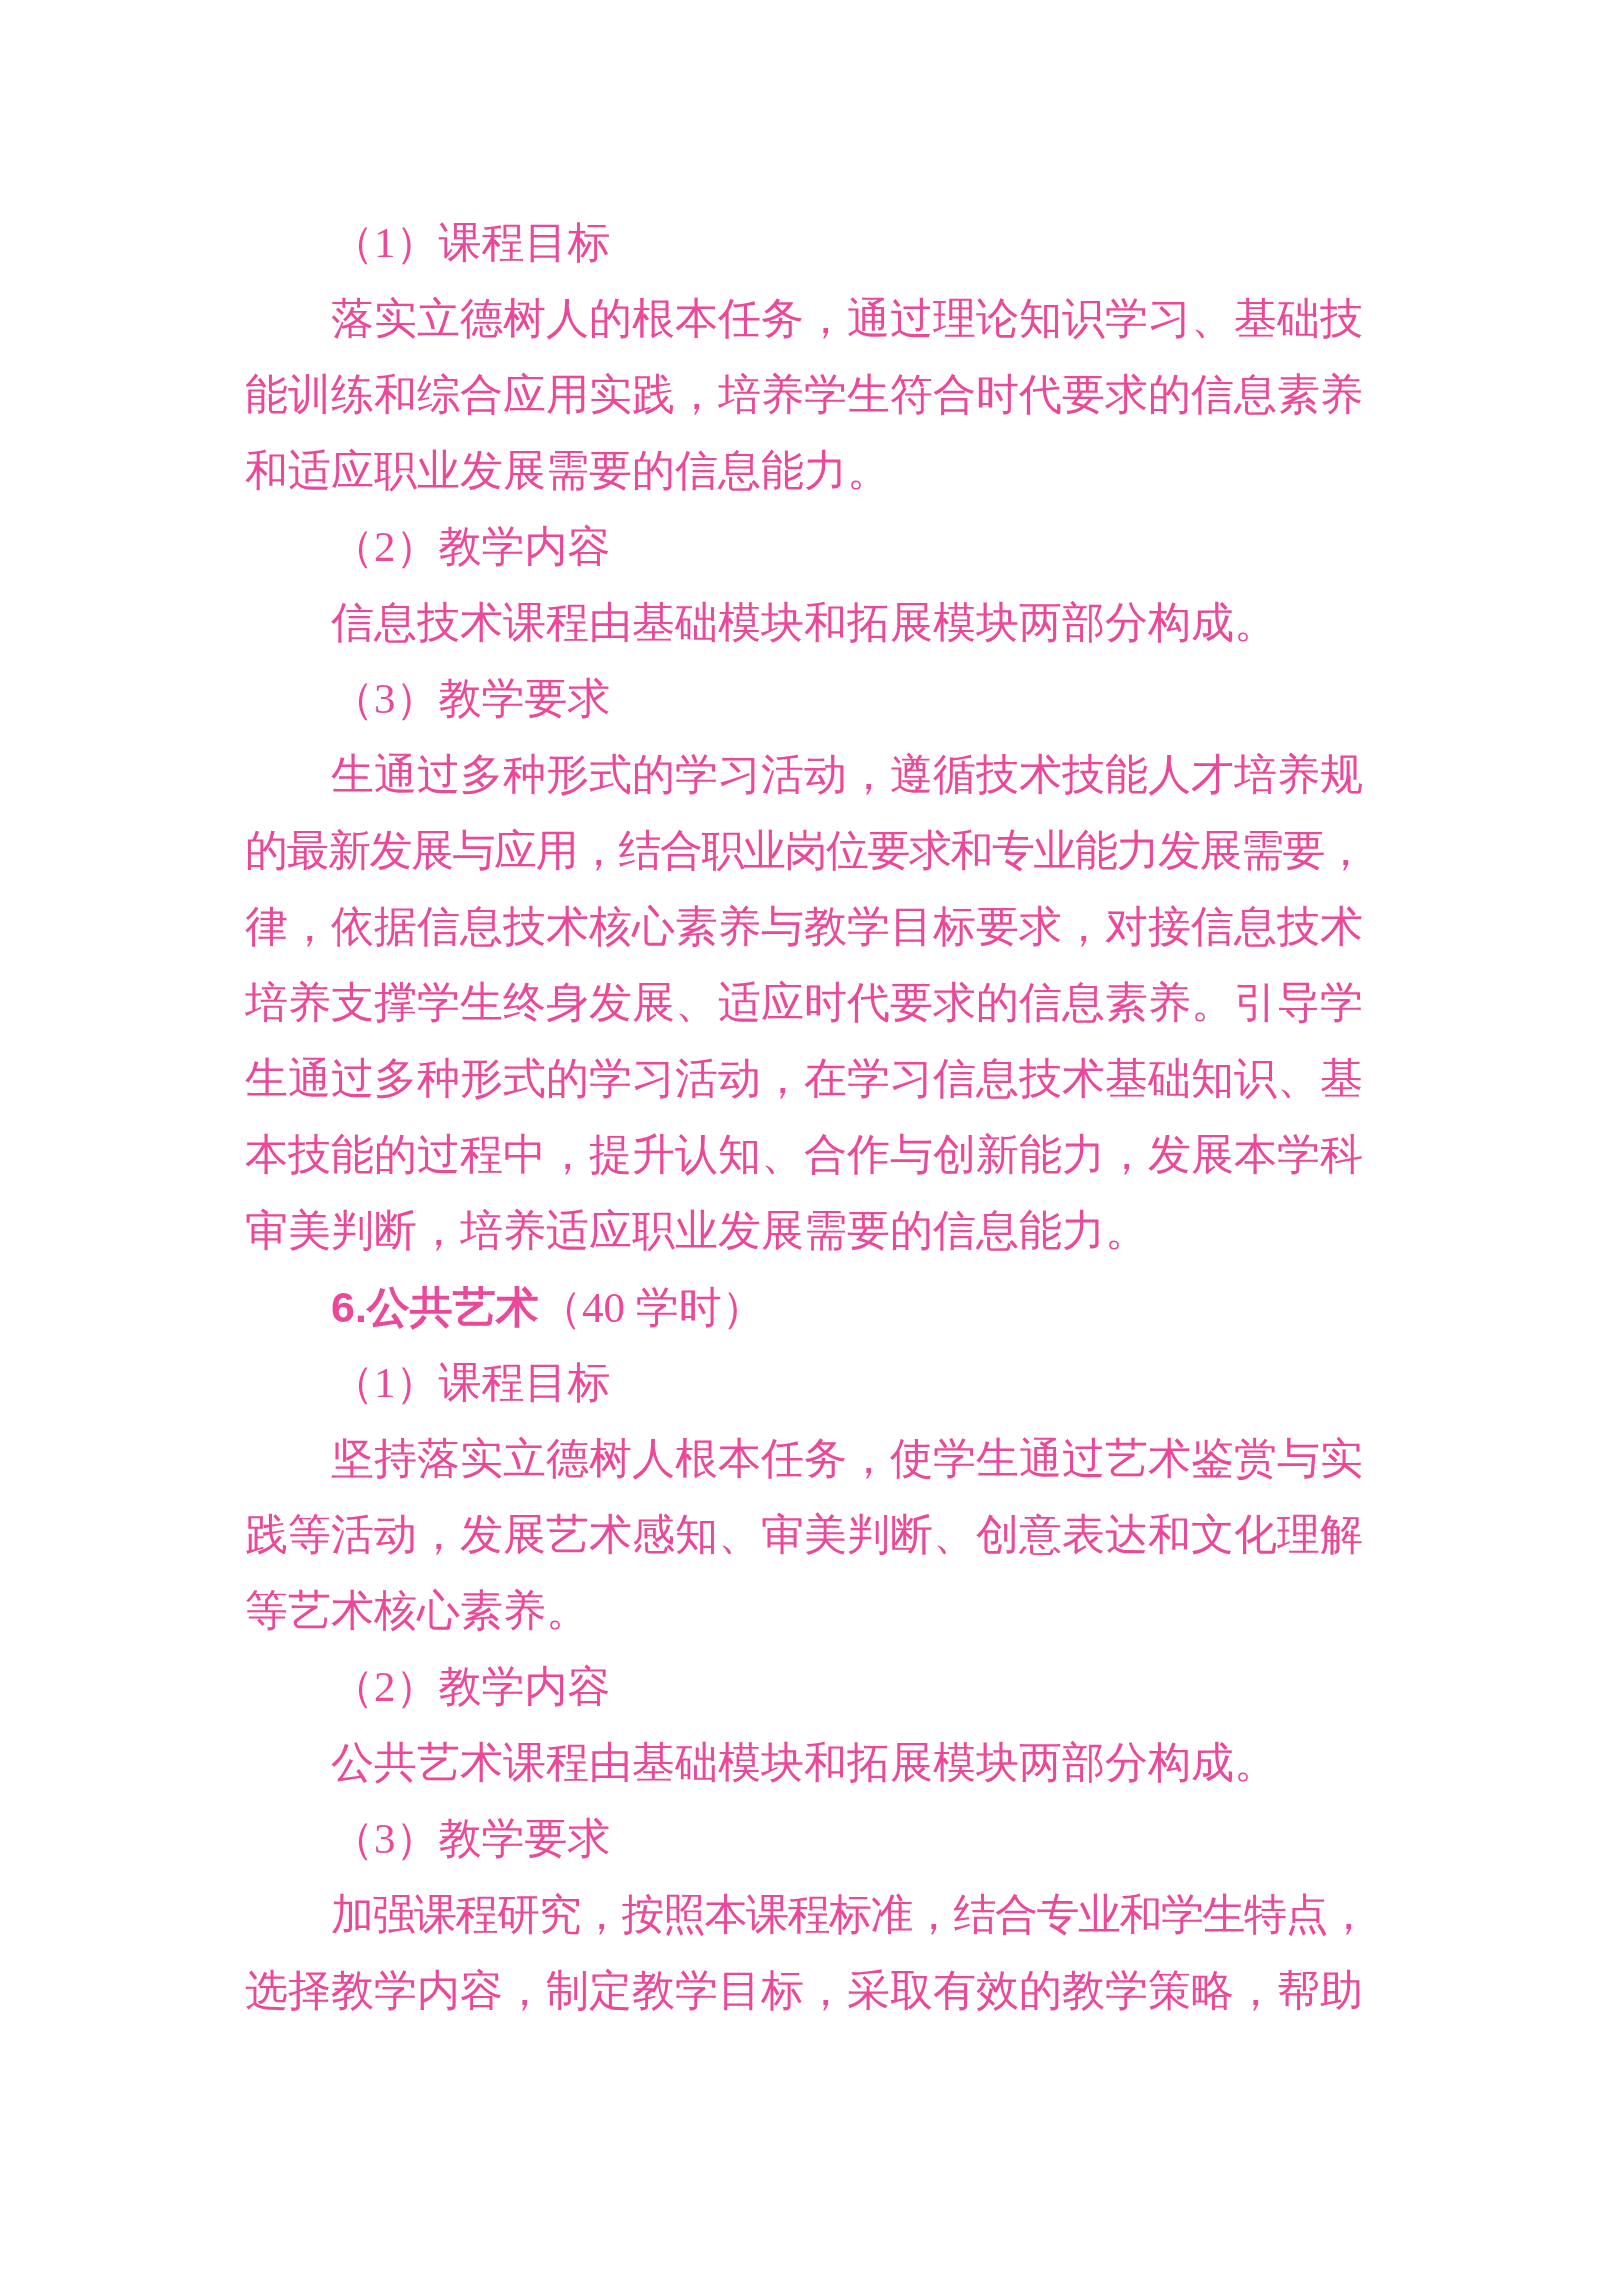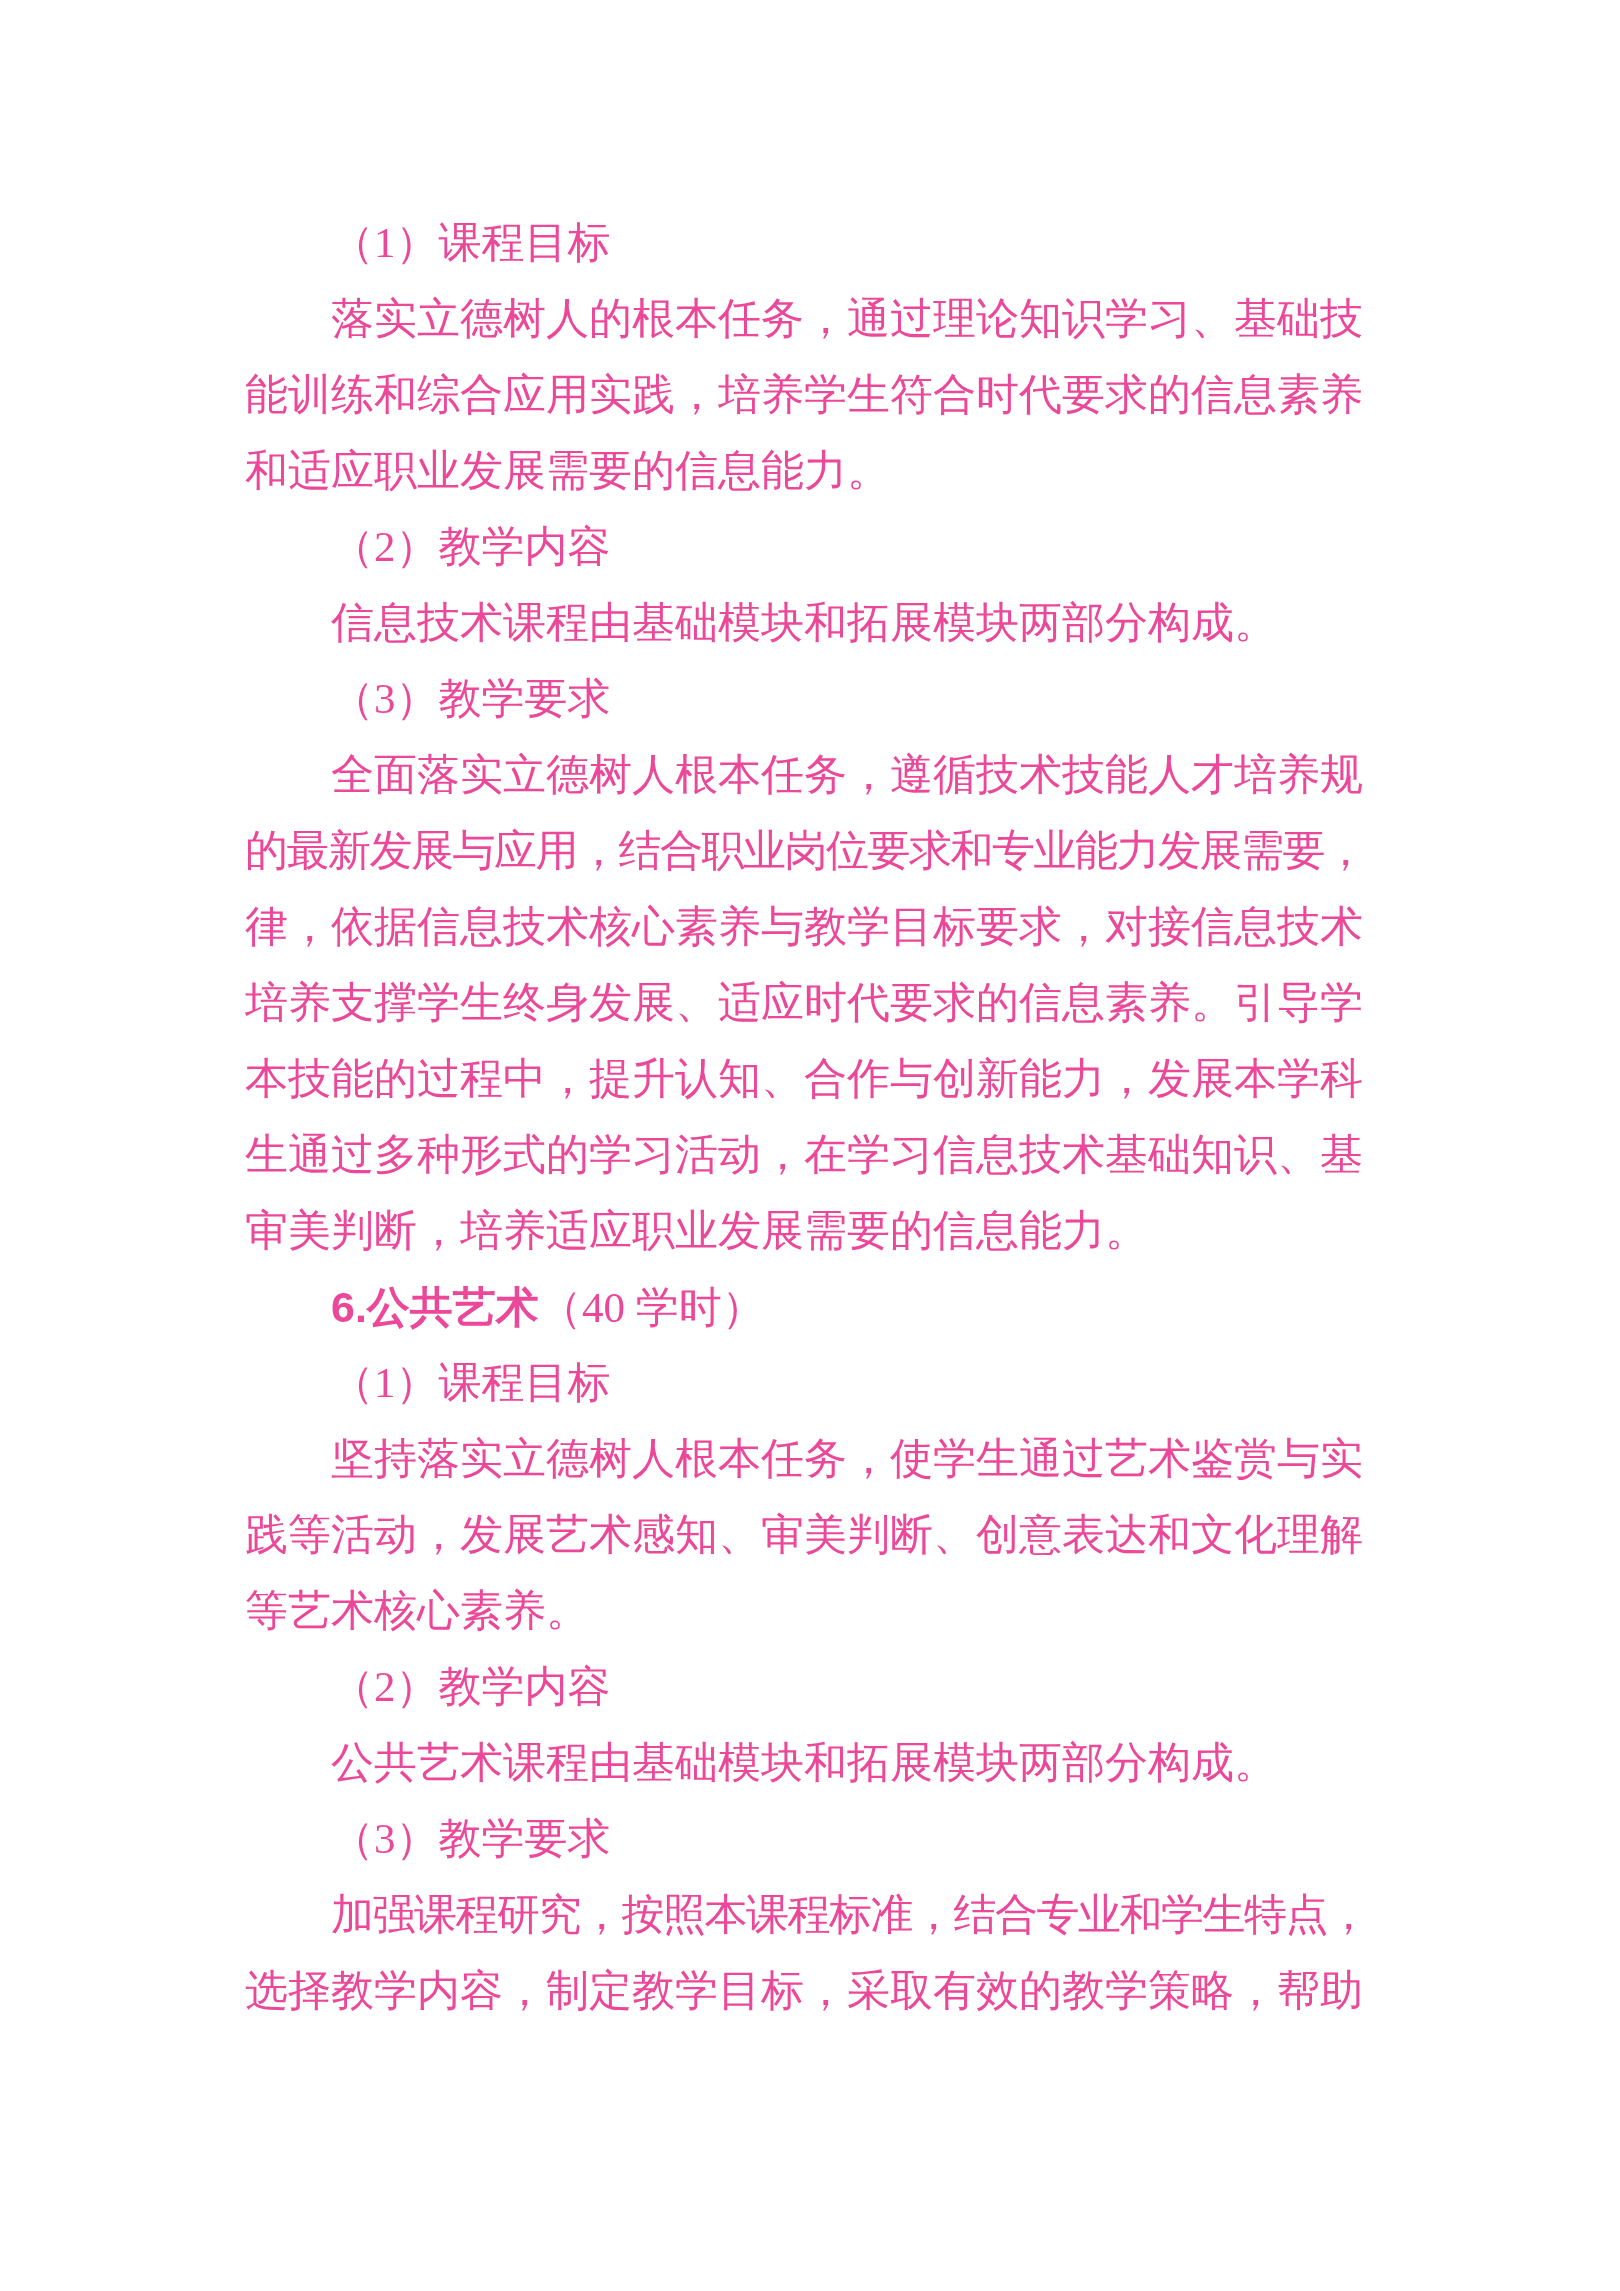--- a/index.html
+++ b/index.html
@@ -53,26 +53,26 @@
 
 <div class="page">
   <div class="doc" id="doc" style="color: #ec4899;">
       <div class="line indent"><span class="seg">（1）课程目标</span></div>
       <div class="line indent"><span class="seg">落实立德树人的根本任务，通过理论知识学习、基础技</span></div>
       <div class="line"><span class="seg">能训练和综合应用实践，培养学生符合时代要求的信息素养</span></div>
       <div class="line"><span class="seg">和适应职业发展需要的信息能力。</span></div>
       <div class="line indent"><span class="seg">（2）教学内容</span></div>
       <div class="line indent"><span class="seg">信息技术课程由基础模块和拓展模块两部分构成。</span></div>
       <div class="line indent"><span class="seg">（3）教学要求</span></div>
-      <div class="line indent"><span class="seg">全面落实立德树人根本任务，遵循技术技能人才培养规</span></div>
+      <div class="line indent"><span class="seg">生通过多种形式的学习活动，遵循技术技能人才培养规</span></div>
       <div class="line tight"><span class="seg">的最新发展与应用，结合职业岗位要求和专业能力发展需要，</span></div>
       <div class="line"><span class="seg">律，依据信息技术核心素养与教学目标要求，对接信息技术</span></div>
       <div class="line"><span class="seg">培养支撑学生终身发展、适应时代要求的信息素养。引导学</span></div>
+      <div class="line"><span class="seg">生通过多种形式的学习活动，在学习信息技术基础知识、基</span></div>
       <div class="line"><span class="seg">本技能的过程中，提升认知、合作与创新能力，发展本学科</span></div>
-      <div class="line"><span class="seg">生通过多种形式的学习活动，在学习信息技术基础知识、基</span></div>
       <div class="line"><span class="seg">审美判断，培养适应职业发展需要的信息能力。</span></div>
       <div class="line indent"><span class="seg seg-bold">6.公共艺术</span><span class="seg">（40 学时）</span></div>
       <div class="line indent"><span class="seg">（1）课程目标</span></div>
       <div class="line indent"><span class="seg">坚持落实立德树人根本任务，使学生通过艺术鉴赏与实</span></div>
       <div class="line"><span class="seg">践等活动，发展艺术感知、审美判断、创意表达和文化理解</span></div>
       <div class="line"><span class="seg">等艺术核心素养。</span></div>
       <div class="line indent"><span class="seg">（2）教学内容</span></div>
       <div class="line indent"><span class="seg">公共艺术课程由基础模块和拓展模块两部分构成。</span></div>
       <div class="line indent"><span class="seg">（3）教学要求</span></div>
       <div class="line indent tight"><span class="seg">加强课程研究，按照本课程标准，结合专业和学生特点，</span></div>

